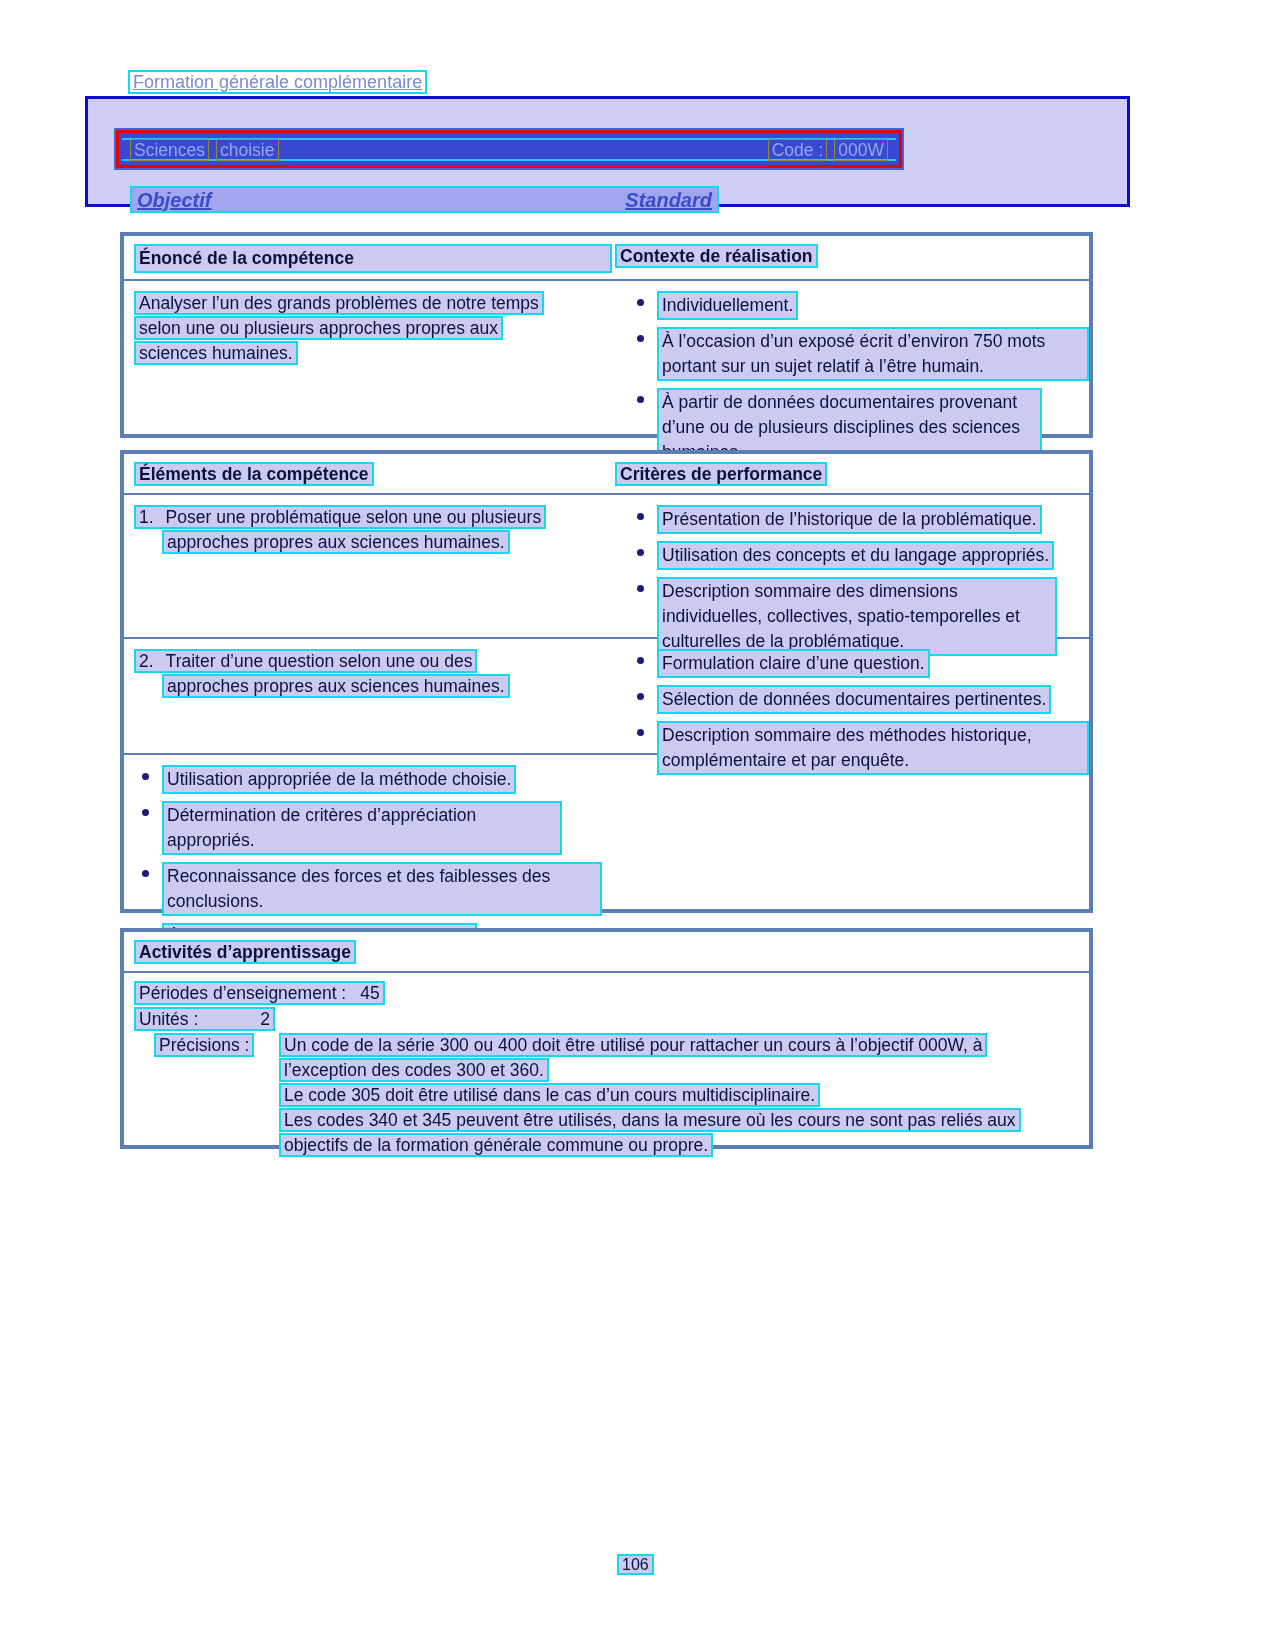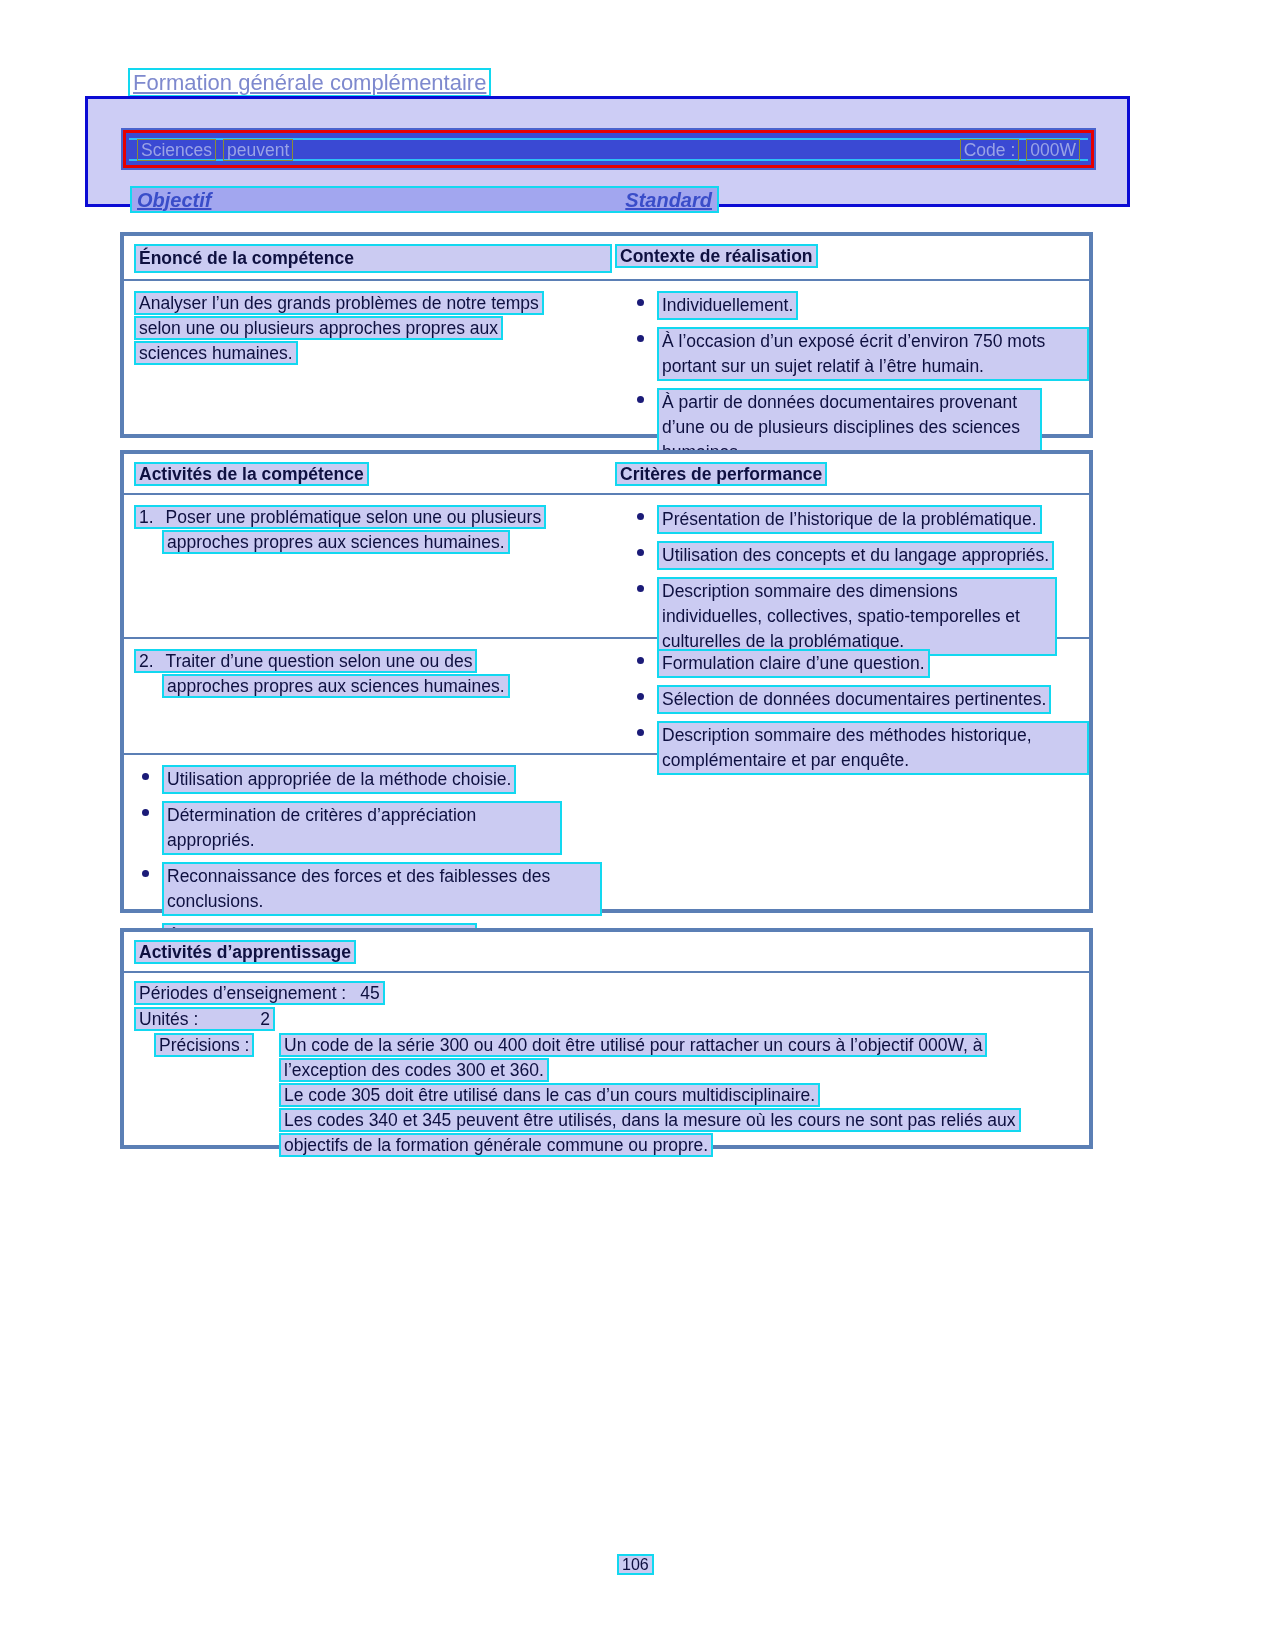--- a/index.html
+++ b/index.html
@@ -36,33 +36,33 @@
     line-height:25px;
     -webkit-box-decoration-break:clone;
     box-decoration-break:clone;
   }
   .bold{font-weight:bold;}
 
   
   #breadcrumb{left:128px;top:70px;}
   #breadcrumb .hl{
     background:transparent;color:var(--link_text);
-    text-decoration:underline;font-size:22px;
+    text-decoration:underline;font-size:18px;
   }
 
   
   #big-box{
     left:85px;top:96px;width:1045px;height:111px;
     background:var(--big_box_fill);
     border:3px solid var(--big_box_border);
   }
 
   
   #banner{
-    left:123px;top:130px;width:971px;height:38px;
+    left:116px;top:130px;width:786px;height:38px;
     background:var(--banner_fill);
     border:3px solid var(--banner_border);
     box-shadow:0 0 0 2px var(--banner_outer);
   }
   #banner .banner-line{
     position:absolute;left:3px;right:3px;top:5px;bottom:4px;
     border-top:2px solid var(--banner_line);
     border-bottom:2px solid var(--banner_line);
     display:flex;justify-content:space-between;align-items:center;
     padding:0 8px;
@@ -147,21 +147,21 @@
 <div class="abs" id="breadcrumb">
   <span class="hl">Formation générale complémentaire</span>
 </div>
 
 <div class="abs" id="big-box"></div>
 
 <div class="abs" id="banner">
   <div class="banner-line">
     <span class="bw-group">
       <span class="bw">Sciences</span>
-      <span class="bw">peuvent</span>
+      <span class="bw">choisie</span>
     </span>
     <span class="bw-group">
       <span class="bw">Code :</span>
       <span class="bw">000W</span>
     </span>
   </div>
 </div>
 
 <div class="abs" id="strip">
   <span class="strip-h">Objectif</span>
@@ -189,21 +189,21 @@
       <li class="w385">
         <span class="dot"></span>
         <span class="hl btext">À partir de données documentaires provenant d’une ou de plusieurs disciplines des sciences humaines.</span>
       </li>
     </ul>
   </div>
 </div>
 
 <div class="tbl" id="t2">
   <div class="thead">
-    <div><span class="hl">Activités de la compétence</span></div>
+    <div><span class="hl">Éléments de la compétence</span></div>
     <div><span class="hl">Critères de performance</span></div>
   </div>
 
   <div class="trow">
     <div class="cell-el">
       <span class="hl"><span class="el-num">1.</span><span>Poser une problématique selon une ou plusieurs approches propres aux sciences humaines.</span></span>
     </div>
     <ul class="blist">
       <li>
           <span class="dot"></span>

